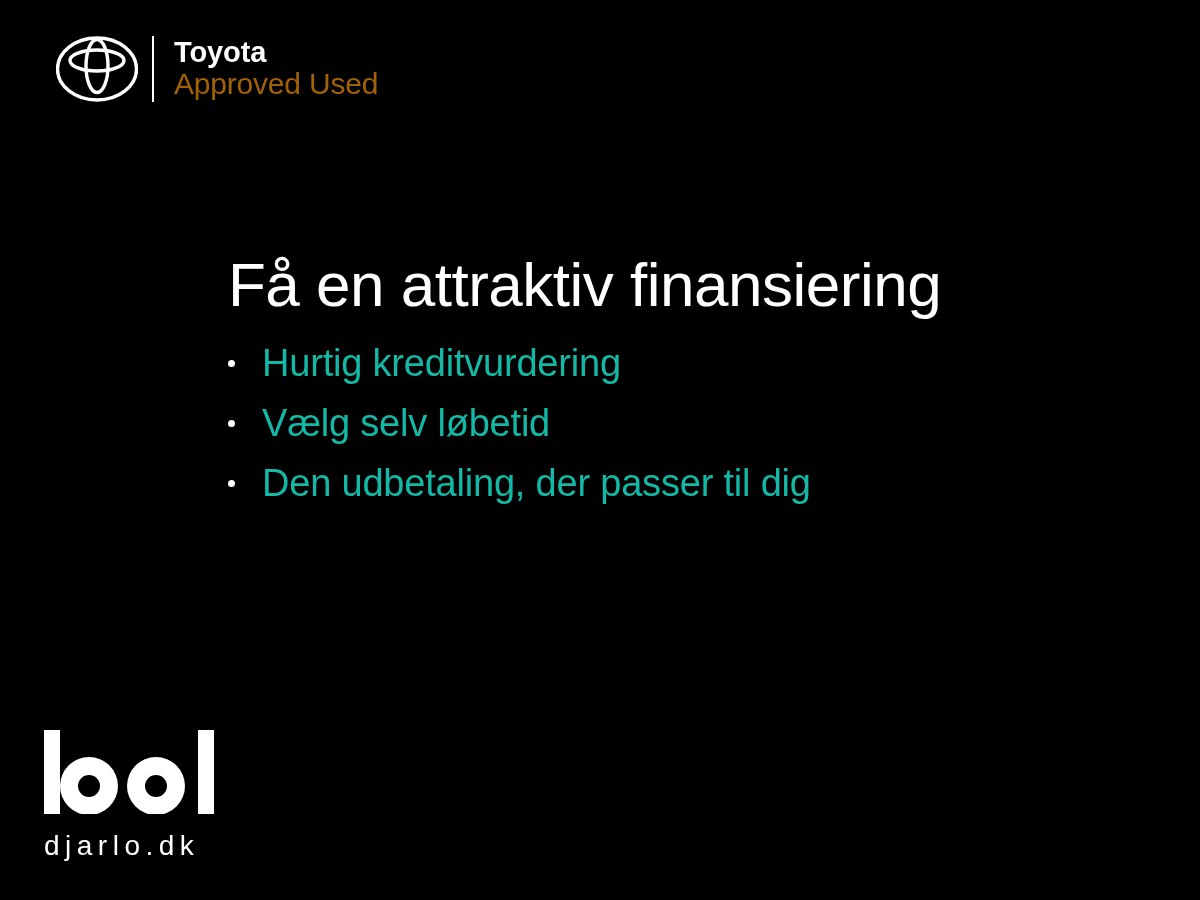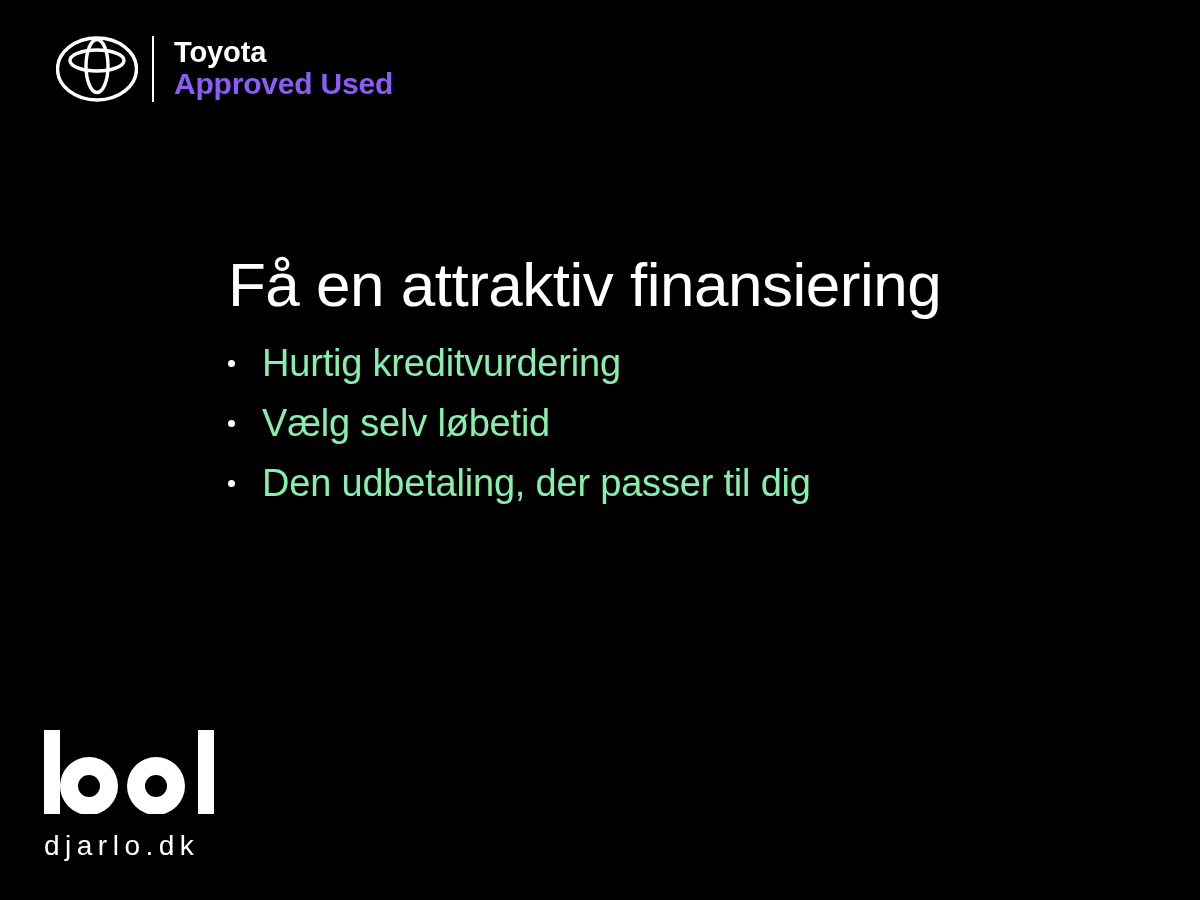--- a/index.html
+++ b/index.html
@@ -49,23 +49,23 @@
     justify-content: center;
     line-height: 1.02;
   }
   .brand-name {
     color: #ffffff;
     font-size: 29px;
     font-weight: bold;
     letter-spacing: -0.1px;
   }
   .brand-sub {
-    color: #8b5cf6;
+    color: #a16207;
     font-size: 30px;
-    font-weight: 700;
+    font-weight: 400;
     letter-spacing: -0.2px;
     margin-top: 2px;
   }
 
   
   .message {
     position: absolute;
     left: 228px;
     top: 252px;
     width: 860px;
@@ -79,21 +79,21 @@
     margin: 0 0 14px 0;
     white-space: nowrap;
   }
   .bullet-list {
     list-style: none;
     margin: 0;
     padding: 0;
   }
   .bullet-item {
     position: relative;
-    color: #86efac;
+    color: #14b8a6;
     font-size: 38px;
     font-weight: 300;
     letter-spacing: -0.2px;
     line-height: 60px;
     padding-left: 34px;
     white-space: nowrap;
   }
   .bullet-dot {
     position: absolute;
     left: 0;

